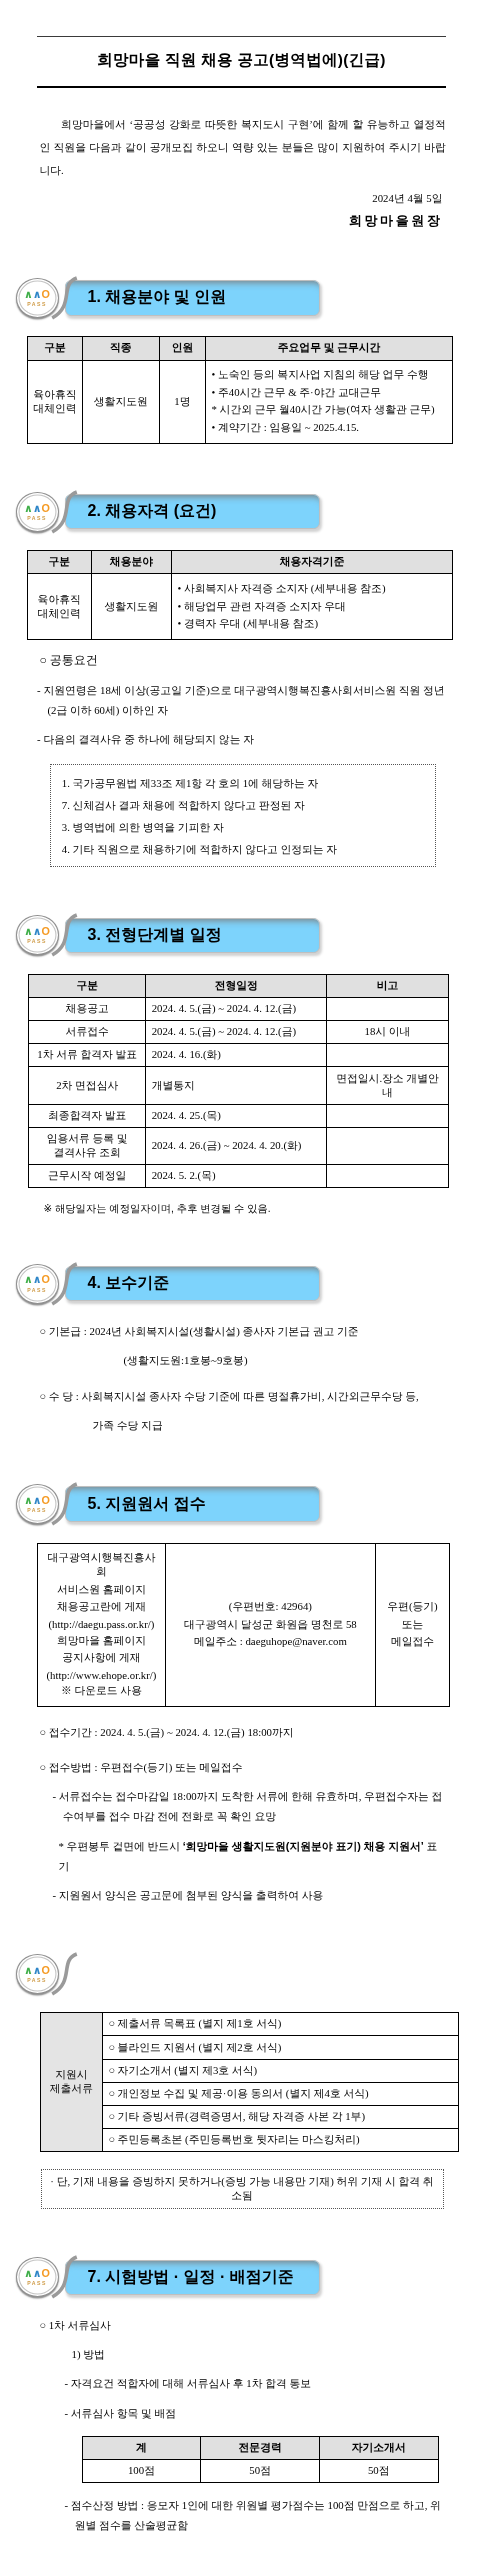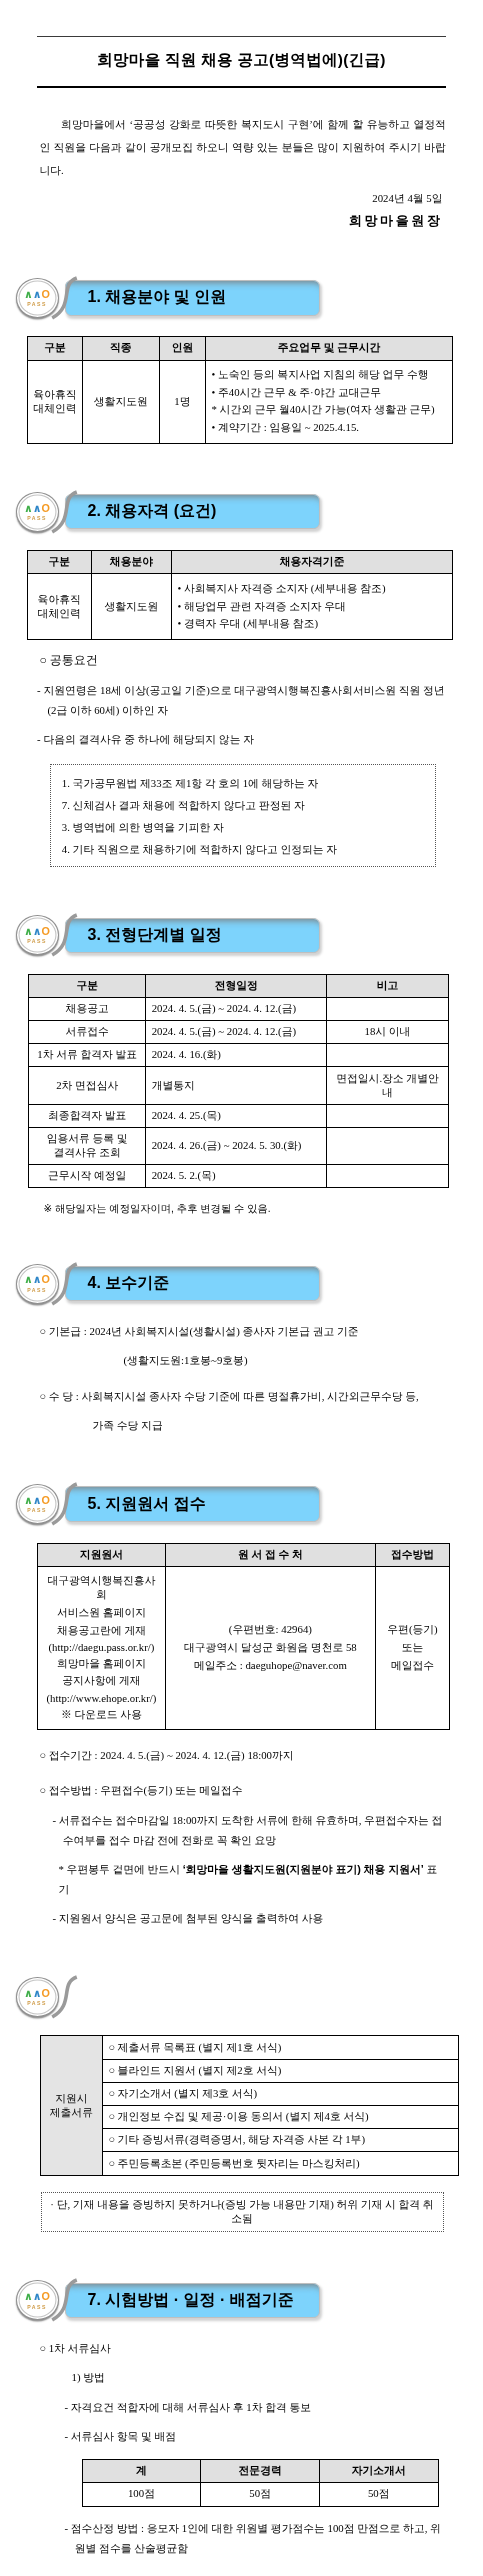--- a/index.html
+++ b/index.html
@@ -208,21 +208,21 @@
       <td>면접일시.장소 개별안내</td>
     </tr>
     <tr>
       <td>최종합격자 발표</td>
       <td class="left">2024. 4. 25.(목)</td>
       <td></td>
     </tr>
     <tr>
       <td class="pl">임용서류 등록 및
 결격사유 조회</td>
-      <td class="left">2024. 4. 26.(금) ~ 2024. 5. 30.(화)</td>
+      <td class="left">2024. 4. 26.(금) ~ 2024. 4. 20.(화)</td>
       <td></td>
     </tr>
     <tr>
       <td>근무시작 예정일</td>
       <td class="left">2024. 5. 2.(목)</td>
       <td></td>
     </tr>
   </tbody>
     </table>
   <div class="table-note">※ 해당일자는 예정일자이며, 추후 변경될 수 있음.</div>
@@ -254,25 +254,20 @@
     <div class="bar">5. 지원원서 접수</div>
   </div>
 
   <table class="tbl t5">
     <colgroup>
         <col style="width:31%">
         <col style="width:51%">
         <col style="width:18%">
       </colgroup>
     <tbody>
-        <tr>
-      <th>지원원서</th>
-      <th>원 서 접 수 처</th>
-      <th>접수방법</th>
-    </tr>
     <tr>
       <td class="cell-lines">
         <div>대구광역시행복진흥사회</div>
         <div>서비스원 홈페이지</div>
         <div>채용공고란에 게재</div>
         <div>(http://daegu.pass.or.kr/)</div>
         <div></div>
         <div>희망마을 홈페이지</div>
         <div>공지사항에 게재</div>
         <div>(http://www.ehope.or.kr/)</div>

